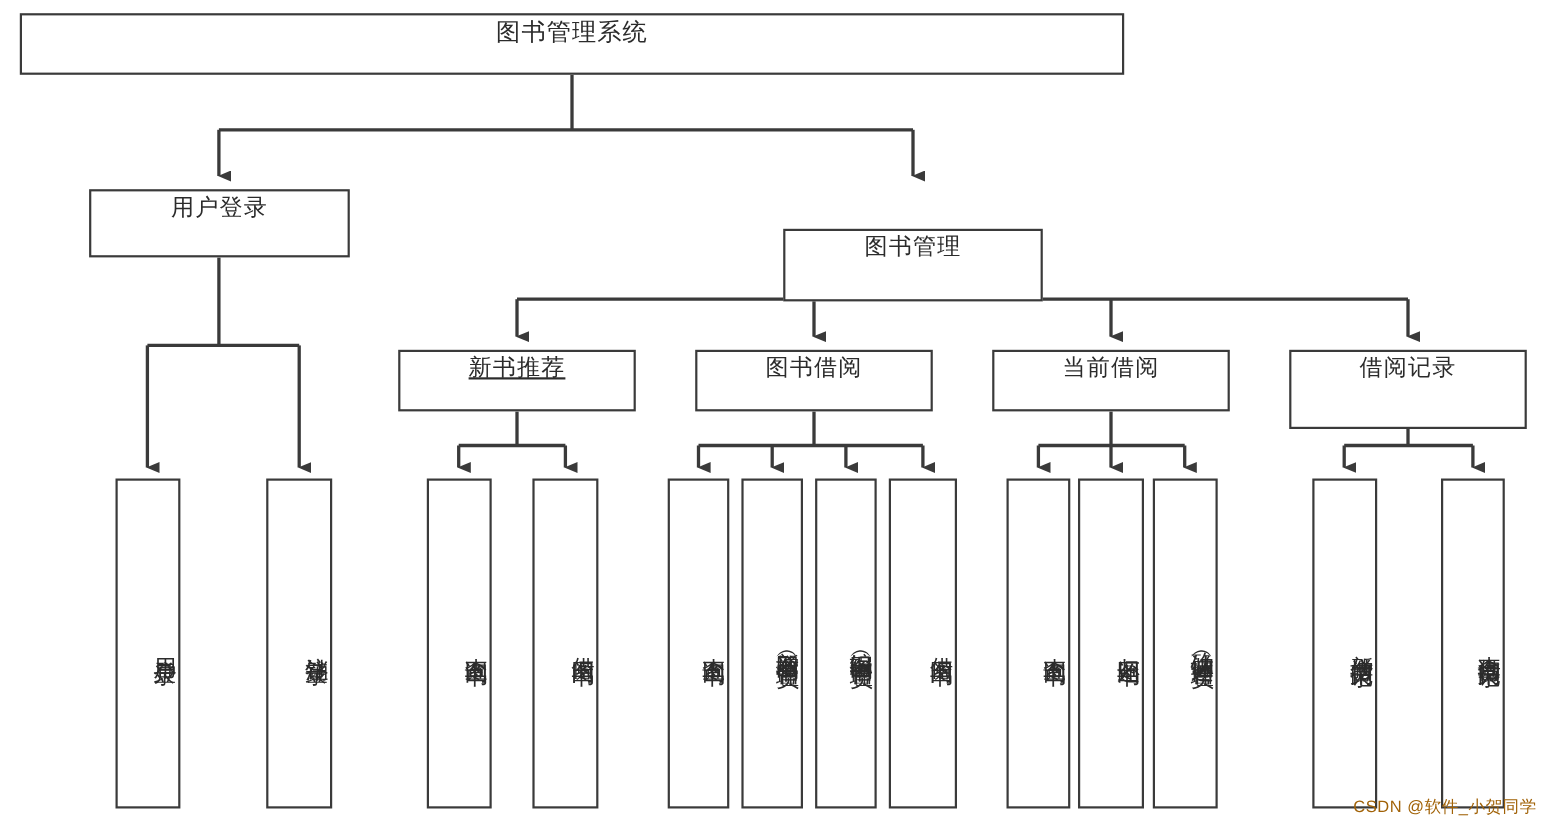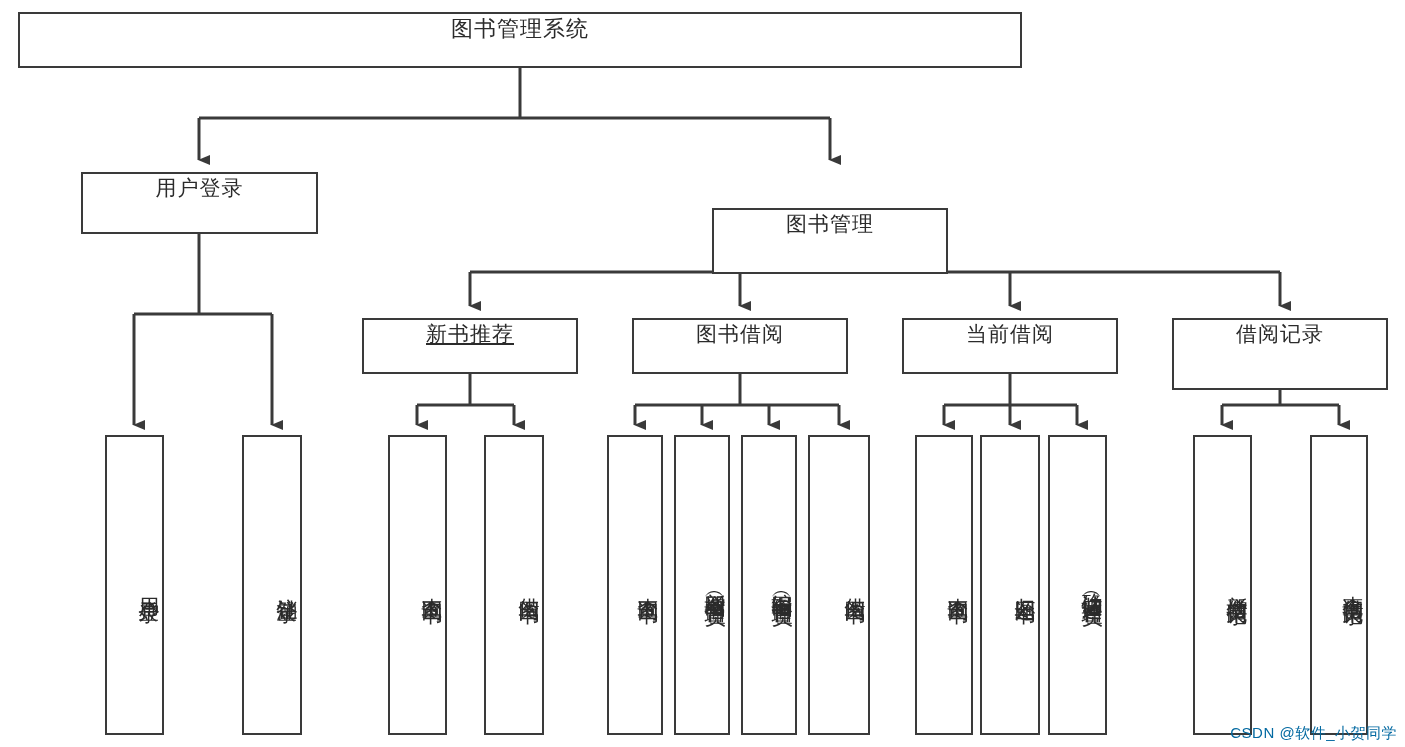--- a/index.html
+++ b/index.html
@@ -11,21 +11,21 @@
         border:2.5px solid #3a3a3a;display:flex;align-items:flex-start;
         justify-content:center;color:#2b2b2b;}
   .node.h{font-size:21px;letter-spacing:1px;}
   .node.root{font-size:22px;}
   .node.v{writing-mode:vertical-rl;text-orientation:upright;
           font-size:21px;line-height:1.28;letter-spacing:2px;
           padding:6px 0;}
   .node.v span{writing-mode:vertical-rl;text-orientation:upright;
                display:block;text-align:center;}
   .watermark{position:absolute;right:8px;bottom:4px;font-size:15px;
-             color:#0369a1;letter-spacing:.5px;white-space:nowrap;}
+             color:#a16207;letter-spacing:.5px;white-space:nowrap;}
 </style>
 </head>
 <body>
 
 <div id="stage">
 
   <svg class="wires" viewBox="0 0 1405 747" xmlns="http://www.w3.org/2000/svg">
     <defs>
       <marker id="ah" markerWidth="10" markerHeight="12" refX="5" refY="11" orient="auto" markerUnits="userSpaceOnUse">
         <path d="M0,0 L10,0 L5,12 Z" fill="#3a3a3a"></path>

